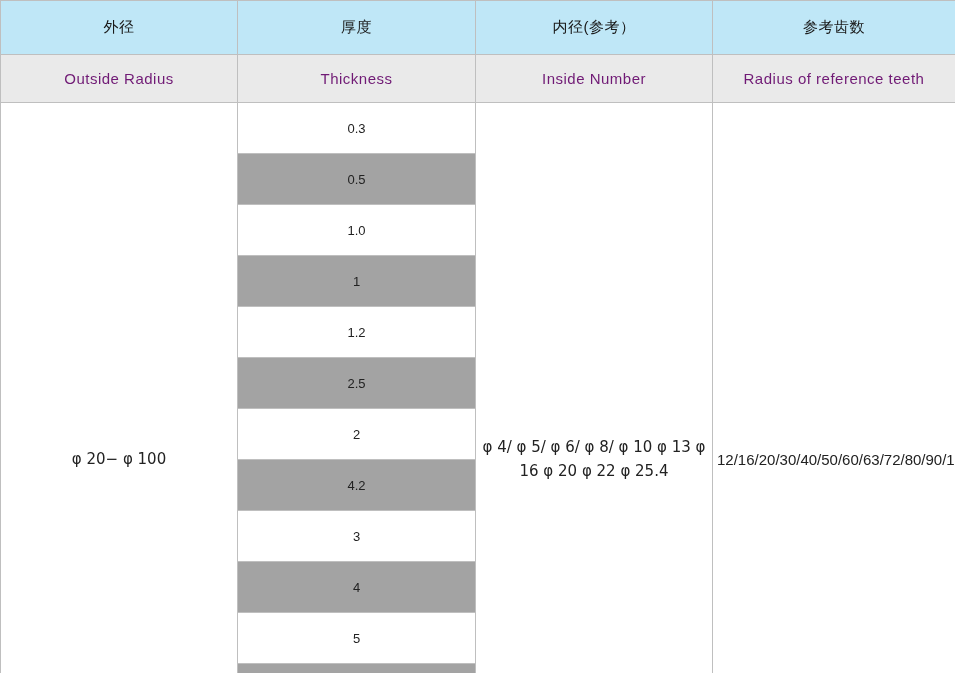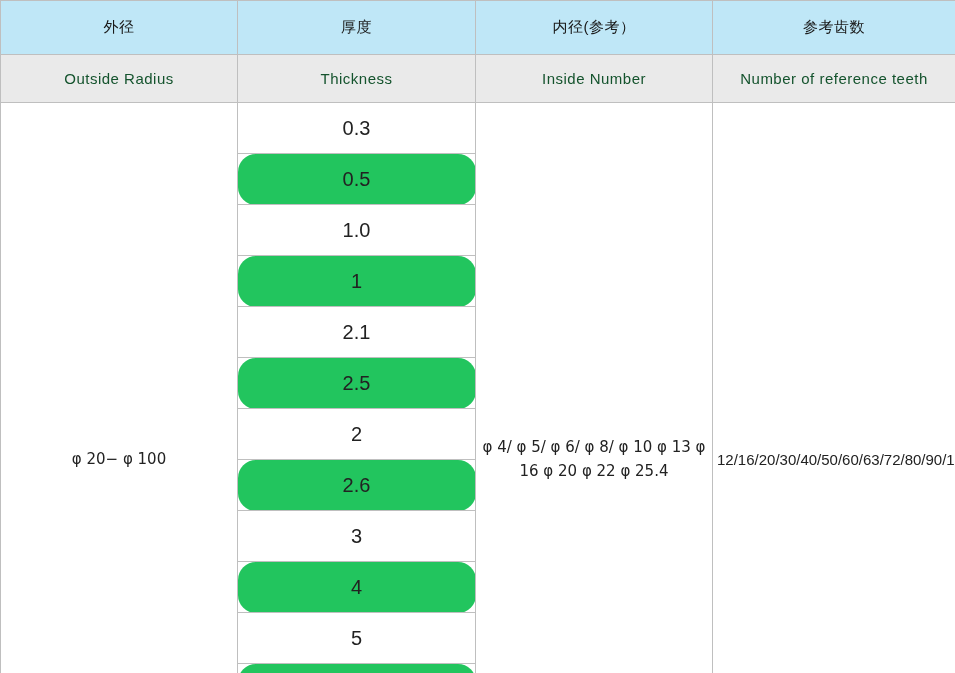--- a/index.html
+++ b/index.html
@@ -36,31 +36,30 @@
     background: #bfe7f7;
     height: 45px;
     font-size: 15px;
     color: #1a1a1a;
     letter-spacing: 0.5px;
   }
   .hdr-en {
     background: #eaeaea;
     height: 39px;
     font-size: 15px;
-    color: #14532d;
+    color: #701a75;
     letter-spacing: 0.5px;
   }
   .cell-thickness {
     height: 42px;
-    font-size: 20px;
+    font-size: 13px;
     background: #ffffff;
   }
   .cell-thickness.alt {
-    background: #22c55e;
-    border-radius: 18px;
+    background: #a3a3a3;
   }
   .cell-merge {
     background: #ffffff;
     font-size: 15px;
     line-height: 1.55;
     padding: 0 6px;
   }
   .phi {
     font-family: "DejaVu Sans", sans-serif;
   }
@@ -79,50 +78,50 @@
     <tr>
       <th class="hdr-cn">外径</th>
       <th class="hdr-cn">厚度</th>
       <th class="hdr-cn">内径(参考）</th>
       <th class="hdr-cn">参考齿数</th>
     </tr>
     <tr>
       <th class="hdr-en">Outside  Radius</th>
       <th class="hdr-en">Thickness</th>
       <th class="hdr-en">Inside  Number</th>
-      <th class="hdr-en">Number  of  reference  teeth</th>
+      <th class="hdr-en">Radius  of  reference  teeth</th>
     </tr>
   </thead>
   <tbody>
     <tr>
       <td class="cell-merge phi" rowspan="14">φ 20− φ 100</td>
       <td class="cell-thickness">0.3</td>
       <td class="cell-merge phi" rowspan="14">φ 4/ φ 5/ φ 6/ φ 8/ φ 10 φ 13 φ 16 φ 20 φ 22 φ 25.4</td>
       <td class="cell-merge" rowspan="14">12/16/20/30/40/50/60/63/72/80/90/100/120/128/150</td>
     </tr>
     <tr>
       <td class="cell-thickness alt">0.5</td>
     </tr>
     <tr>
       <td class="cell-thickness">1.0</td>
     </tr>
     <tr>
       <td class="cell-thickness alt">1</td>
     </tr>
     <tr>
-      <td class="cell-thickness">2.1</td>
+      <td class="cell-thickness">1.2</td>
     </tr>
     <tr>
       <td class="cell-thickness alt">2.5</td>
     </tr>
     <tr>
       <td class="cell-thickness">2</td>
     </tr>
     <tr>
-      <td class="cell-thickness alt">2.6</td>
+      <td class="cell-thickness alt">4.2</td>
     </tr>
     <tr>
       <td class="cell-thickness">3</td>
     </tr>
     <tr>
       <td class="cell-thickness alt">4</td>
     </tr>
     <tr>
       <td class="cell-thickness">5</td>
     </tr>

